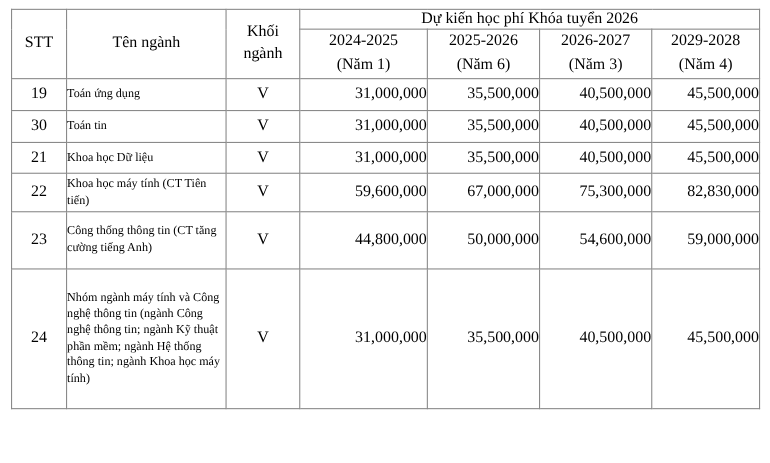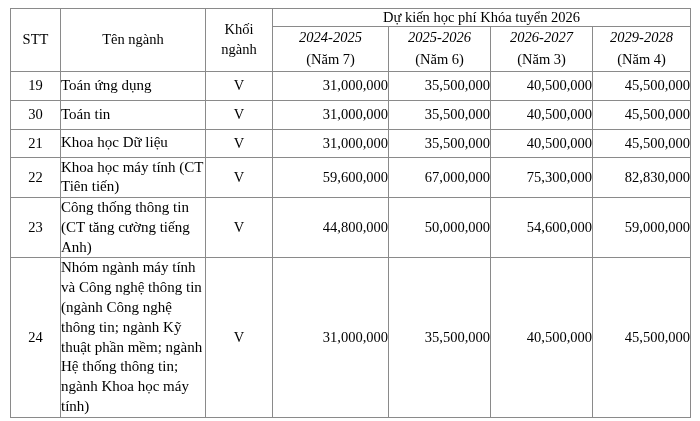--- a/index.html
+++ b/index.html
@@ -59,32 +59,32 @@
     font-size: 14.5px;
     padding: 8px 4px;
   }
   .hdr-year {
     text-align: center;
     font-weight: bold;
     font-size: 14.5px;
     line-height: 1.5;
     padding: 5px 3px;
   }
-  .hdr-year .yr-range { display: block; font-style: italic; }
+  .hdr-year .yr-range { display: block; }
   .hdr-year .yr-index { display: block; }
 
   .cell-stt {
     text-align: center;
     font-size: 14.5px;
     padding: 5px 2px;
     margin-top: 40px;
   }
   .cell-name {
     text-align: left;
-    font-size: 15px;
+    font-size: 11px;
     line-height: 1.32;
     padding: 5px 4px 5px 8px;
     margin-left: 38px;
   }
   .cell-block {
     text-align: center;
     font-size: 14.5px;
     padding: 5px 2px;
   }
   .cell-fee {
@@ -120,21 +120,21 @@
         <th class="hdr-cell" rowspan="2">Tên ngành</th>
         <th class="hdr-cell" rowspan="2">
           <span>Khối</span><br>
           <span>ngành</span>
         </th>
         <th class="hdr-span" colspan="4">Dự kiến học phí Khóa tuyển 2026</th>
       </tr>
       <tr>
         <th class="hdr-year">
           <span class="yr-range">2024-2025</span>
-          <span class="yr-index">(Năm 7)</span>
+          <span class="yr-index">(Năm 1)</span>
         </th>
         <th class="hdr-year">
           <span class="yr-range">2025-2026</span>
           <span class="yr-index">(Năm 6)</span>
         </th>
         <th class="hdr-year">
           <span class="yr-range">2026-2027</span>
           <span class="yr-index">(Năm 3)</span>
         </th>
         <th class="hdr-year">

